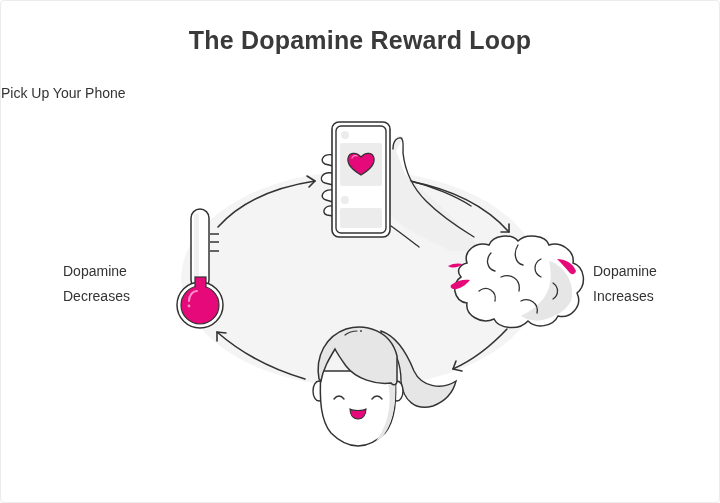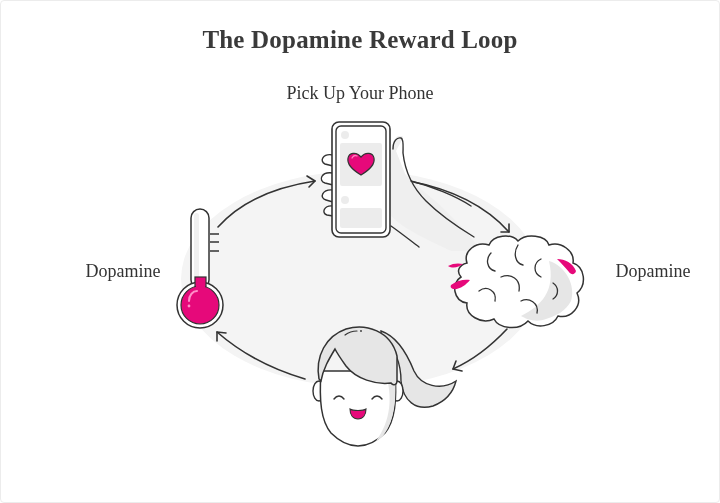--- a/index.html
+++ b/index.html
@@ -8,40 +8,39 @@
       background: #ffffff;
     }
     .card {
       position: relative;
       width: 718px;
       height: 501px;
       background: #ffffff;
       border: 1px solid #ececec;
       border-radius: 4px;
       overflow: hidden;
-      font-family: Liberation Serif, serif;
+      font-family: Liberation Sans, sans-serif;
       color: #333333;
     }
     .title {
       position: absolute;
       left: 0;
       width: 100%;
       top: 25px;
       text-align: center;
       font-size: 25px;
       font-weight: bold;
       color: #3a3a3a;
       letter-spacing: 0.2px;
     }
     .label {
       position: absolute;
-      font-size: 18px;
+      font-size: 14px;
       color: #333333;
       line-height: 25px;
-      text-align: center;
       white-space: nowrap;
     }
     .lbl-top { left: 0; width: 100%; top: 80px; }
     .lbl-left { left: 62px; width: 120px; top: 258px; }
     .lbl-right { left: 592px; width: 120px; top: 258px; }
     .lbl-bottom { left: 0; width: 100%; top: 452px; }
     svg.art {
       position: absolute;
       left: 0;
       top: 0;
@@ -163,20 +162,22 @@
       <path d="M349 408 C 352 410, 362 410, 365 408 C 365 414, 362 418, 357 418 C 352 418, 349 414, 349 408 Z" fill="#e6097a" stroke="#333" stroke-width="1.1"></path>
     </g>
   </svg>
 
   <div class="title">The Dopamine Reward Loop</div>
 
   <div class="label lbl-top">Pick Up Your Phone</div>
 
   <div class="label lbl-right">
     <div>Dopamine</div>
+    <div>Increases</div>
   </div>
 
 
   <div class="label lbl-left">
     <div>Dopamine</div>
+    <div>Decreases</div>
   </div>
 
 </div>
 
 </body></html>

